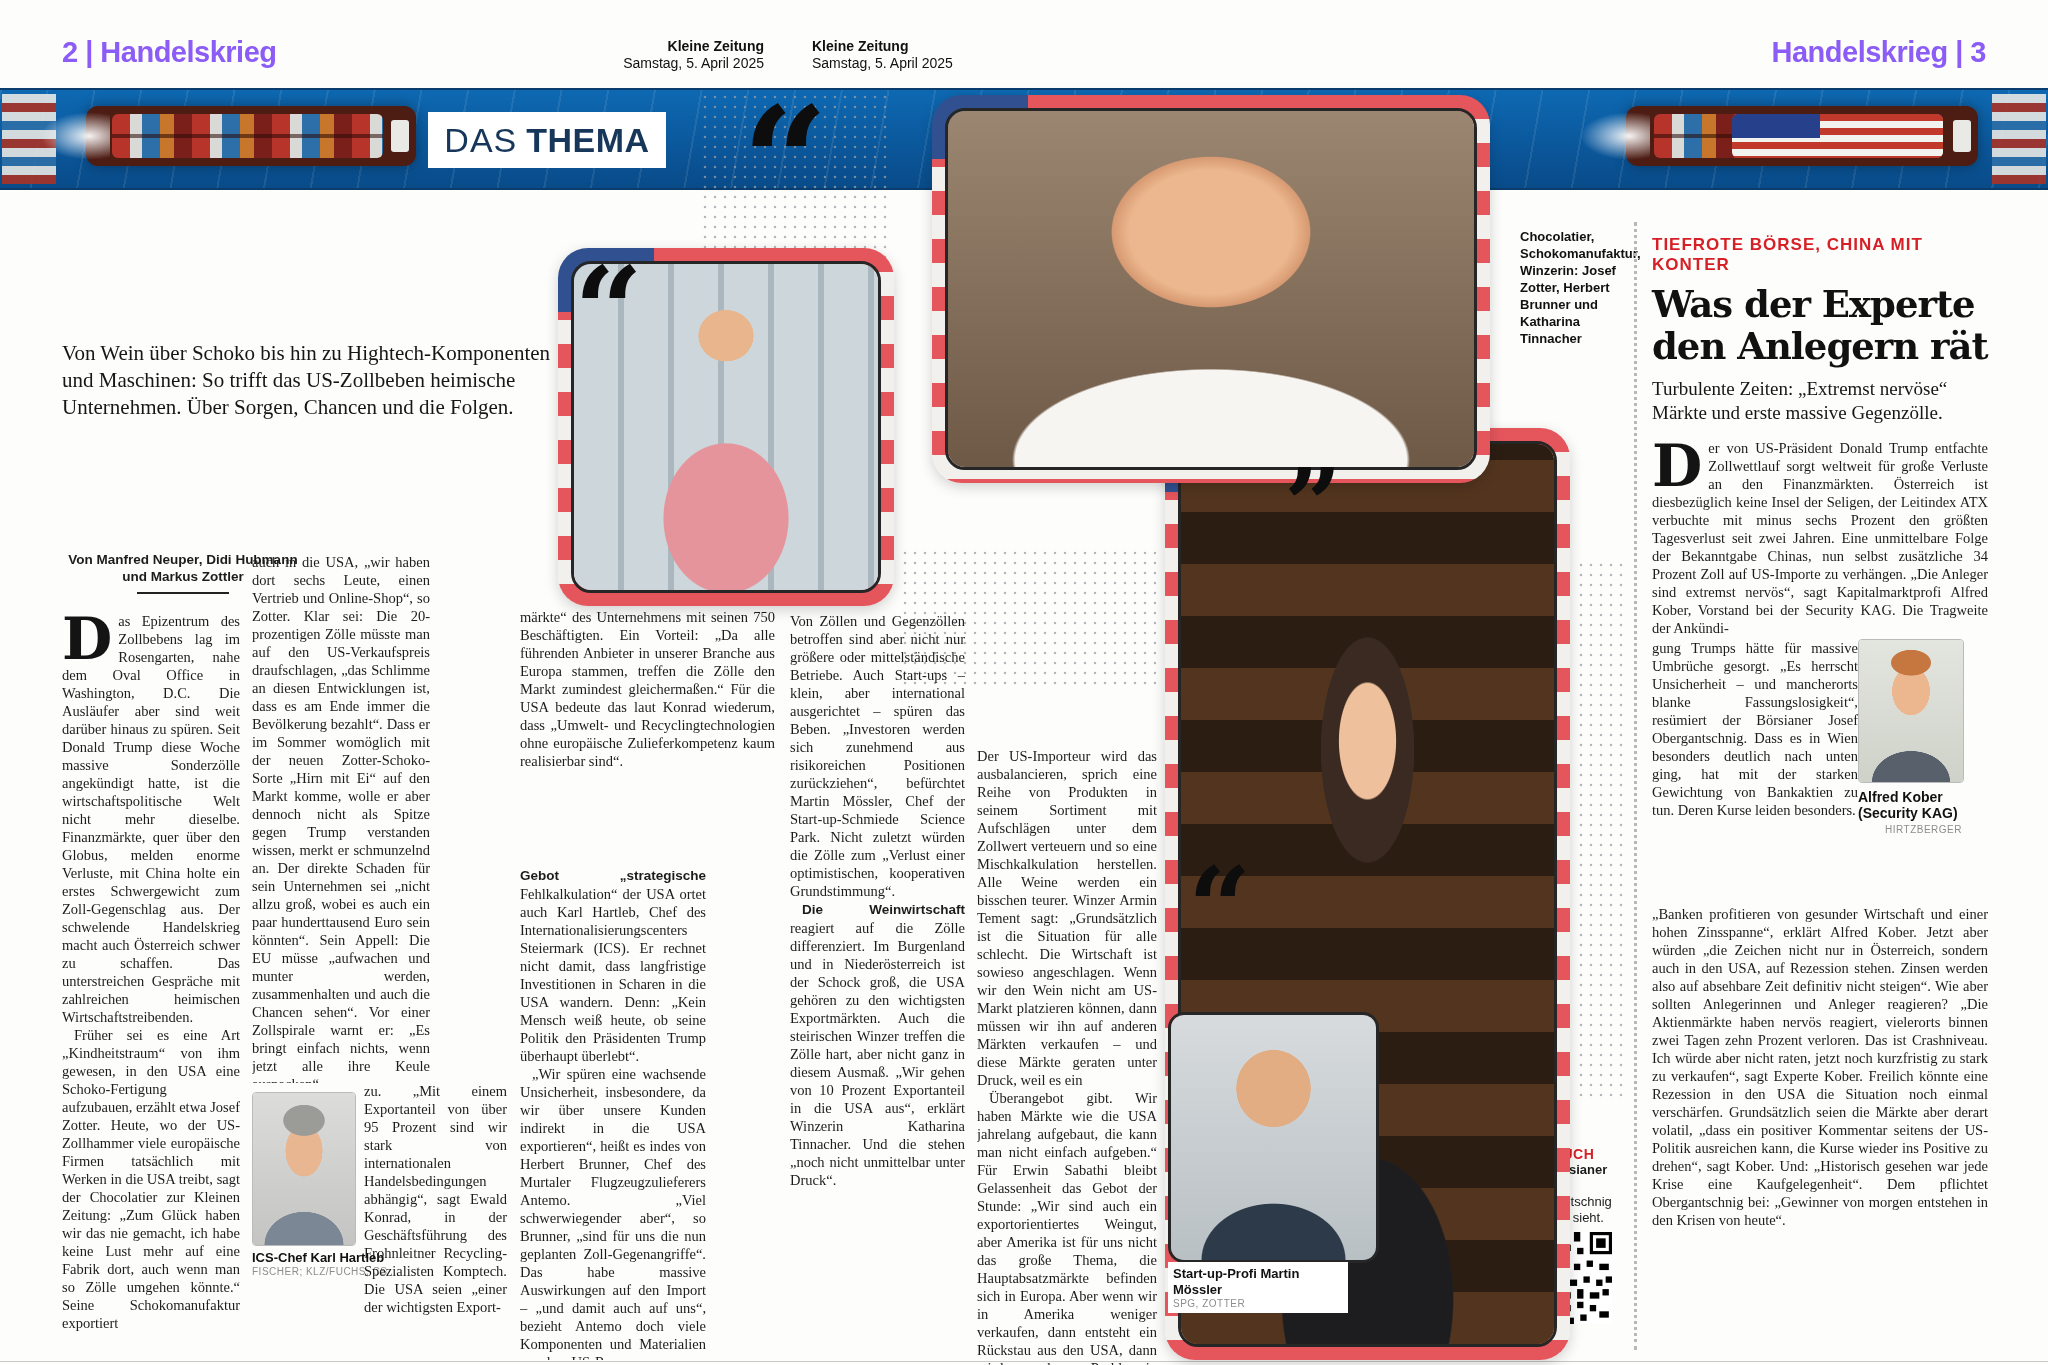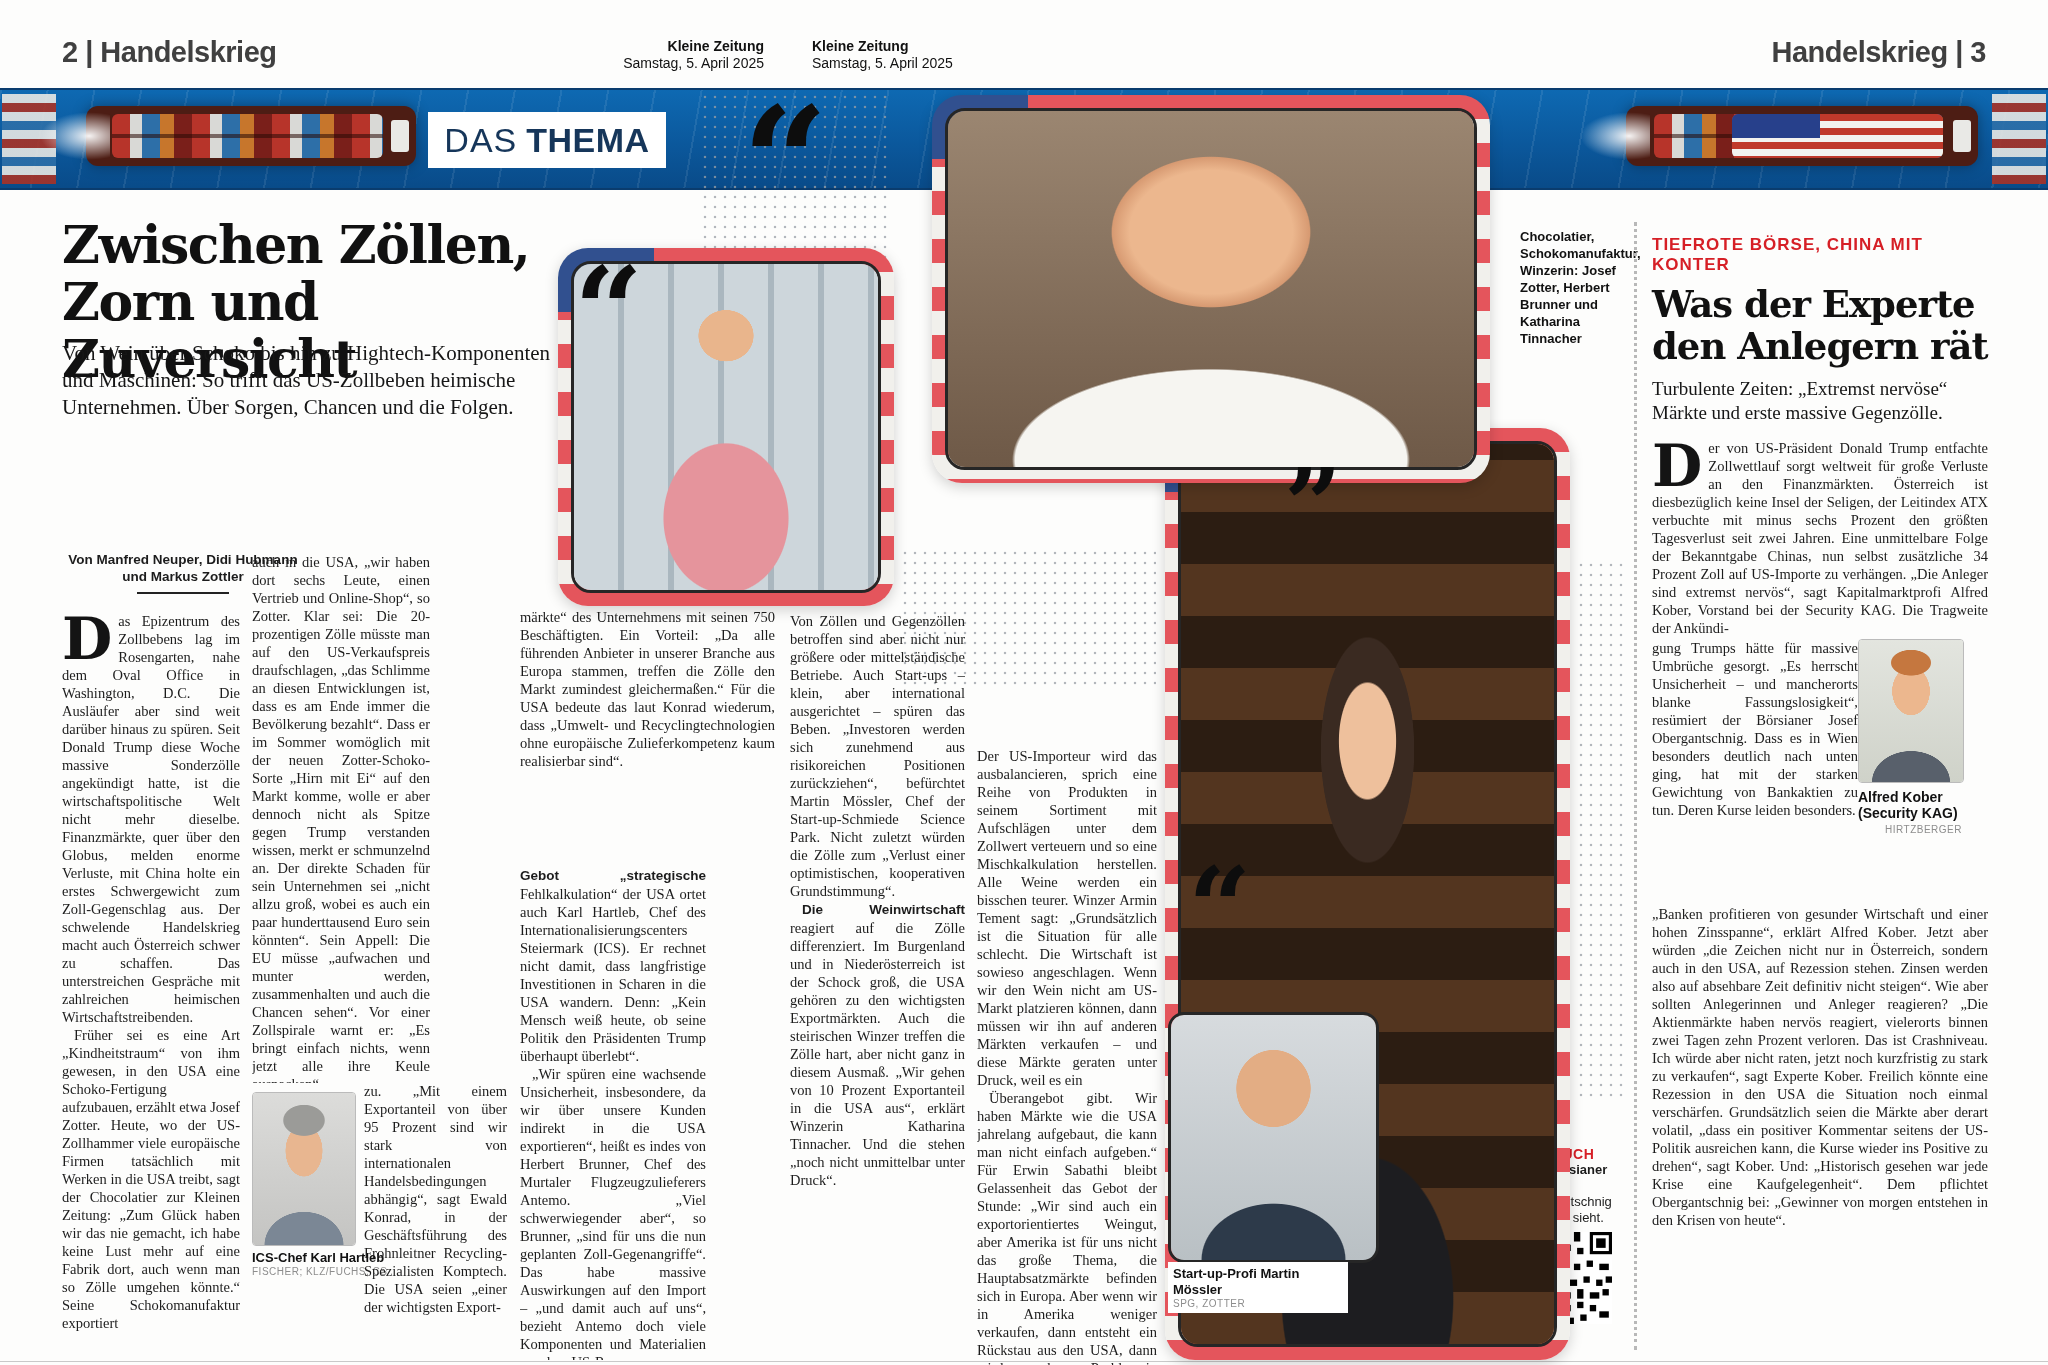--- a/index.html
+++ b/index.html
@@ -1,20 +1,20 @@
 <!DOCTYPE html>
 <html lang="de"><head>
 <meta charset="utf-8">
 <style>
   html,body{margin:0;padding:0;background:#e8e8e8;}
   #page{position:relative;width:2048px;height:1365px;background:#fdfdfc;overflow:hidden;
         font-family:"Liberation Sans",sans-serif;color:#1c1c1c;}
   .abs{position:absolute;}
   
-  .page-label{font-weight:bold;font-size:29px;color:#404040;letter-spacing:-0.5px;}
+  .page-label{font-weight:bold;font-size:29px;color:#8b5cf6;letter-spacing:-0.5px;}
   .masthead{font-size:14px;line-height:17px;color:#111;}
   .masthead .mh-title{font-weight:bold;}
   
   #banner{left:0;top:88px;width:2048px;height:98px;
           background:linear-gradient(180deg,#0e69b2 0%,#0b589c 55%,#094b89 100%);
           border-top:2px solid #0a3c6e;border-bottom:2px solid #0a3c6e;}
   .sea-streaks{position:absolute;inset:0;opacity:.25;
           background:repeating-linear-gradient(100deg,rgba(255,255,255,.35) 0 2px,transparent 2px 46px);}
   .ship{position:absolute;height:60px;border-radius:12px;background:#4d1d14;box-shadow:0 0 14px rgba(0,0,0,.35);}
   .ship .hold{position:absolute;left:8%;top:8px;right:10%;bottom:8px;border-radius:6px;overflow:hidden;
@@ -160,24 +160,20 @@
   <div class="abs cap" style="left:1520px;top:228px;width:110px;line-height:17px;">Chocolatier, Schokomanufaktur, Winzerin: Josef Zotter, Herbert Brunner und Katharina Tinnacher</div>
 
   <div class="abs photo" style="left:1168px;top:1012px;width:205px;height:245px;border:3px solid #262626;border-radius:16px;z-index:6;">
     <div class="face-moessler"></div>
   </div>
   <div class="abs" style="left:1168px;top:1262px;width:170px;background:#fff;padding:4px 5px;z-index:7;">
     <div class="cap">Start-up-Profi Martin Mössler</div>
     <div class="credit">SPG, ZOTTER</div>
   </div>
 
-  <div id="headline-left" class="abs headline">
-    <div>Zwischen Zöllen,</div>
-    <div>Zorn und Zuversicht</div>
-  </div>
   <div id="standfirst-left" class="abs standfirst">Von Wein über Schoko bis hin zu Hightech-Komponenten und Maschinen: So trifft das US-Zollbeben heimische Unternehmen. Über Sorgen, Chancen und die Folgen.</div>
 
   <div class="abs byline">
     <div>Von Manfred Neuper, Didi Hubmann und Markus Zottler</div>
     <div class="byline-rule"></div>
   </div>
 
   <div class="abs bodycol" style="left:62px;top:612px;width:178px;height:748px;">
     <p><span class="dc">D</span><span>as Epizentrum des Zollbebens lag im Rosengarten, nahe dem Oval Office in Washington, D.C. Die Ausläufer aber sind weit darüber hinaus zu spüren. Seit Donald Trump diese Woche massive Sonderzölle angekündigt hatte, ist die wirtschaftspolitische Welt nicht mehr dieselbe. Finanzmärkte, quer über den Globus, melden enorme Verluste, mit China holte ein erstes Schwergewicht zum Zoll-Gegenschlag aus. Der schwelende Handelskrieg macht auch Österreich schwer zu schaffen. Das unterstreichen Gespräche mit zahlreichen heimischen Wirtschaftstreibenden.</span></p>
     <p>Früher sei es eine Art „Kindheitstraum“ von ihm gewesen, in den USA eine Schoko-Fertigung aufzubauen, erzählt etwa Josef Zotter. Heute, wo der US-Zollhammer viele europäische Firmen tatsächlich mit Werken in die USA treibt, sagt der Chocolatier zur Kleinen Zeitung: „Zum Glück haben wir das nie gemacht, ich habe keine Lust mehr auf eine Fabrik dort, auch wenn man so Zölle umgehen könnte.“ Seine Schokomanufaktur exportiert</p>

